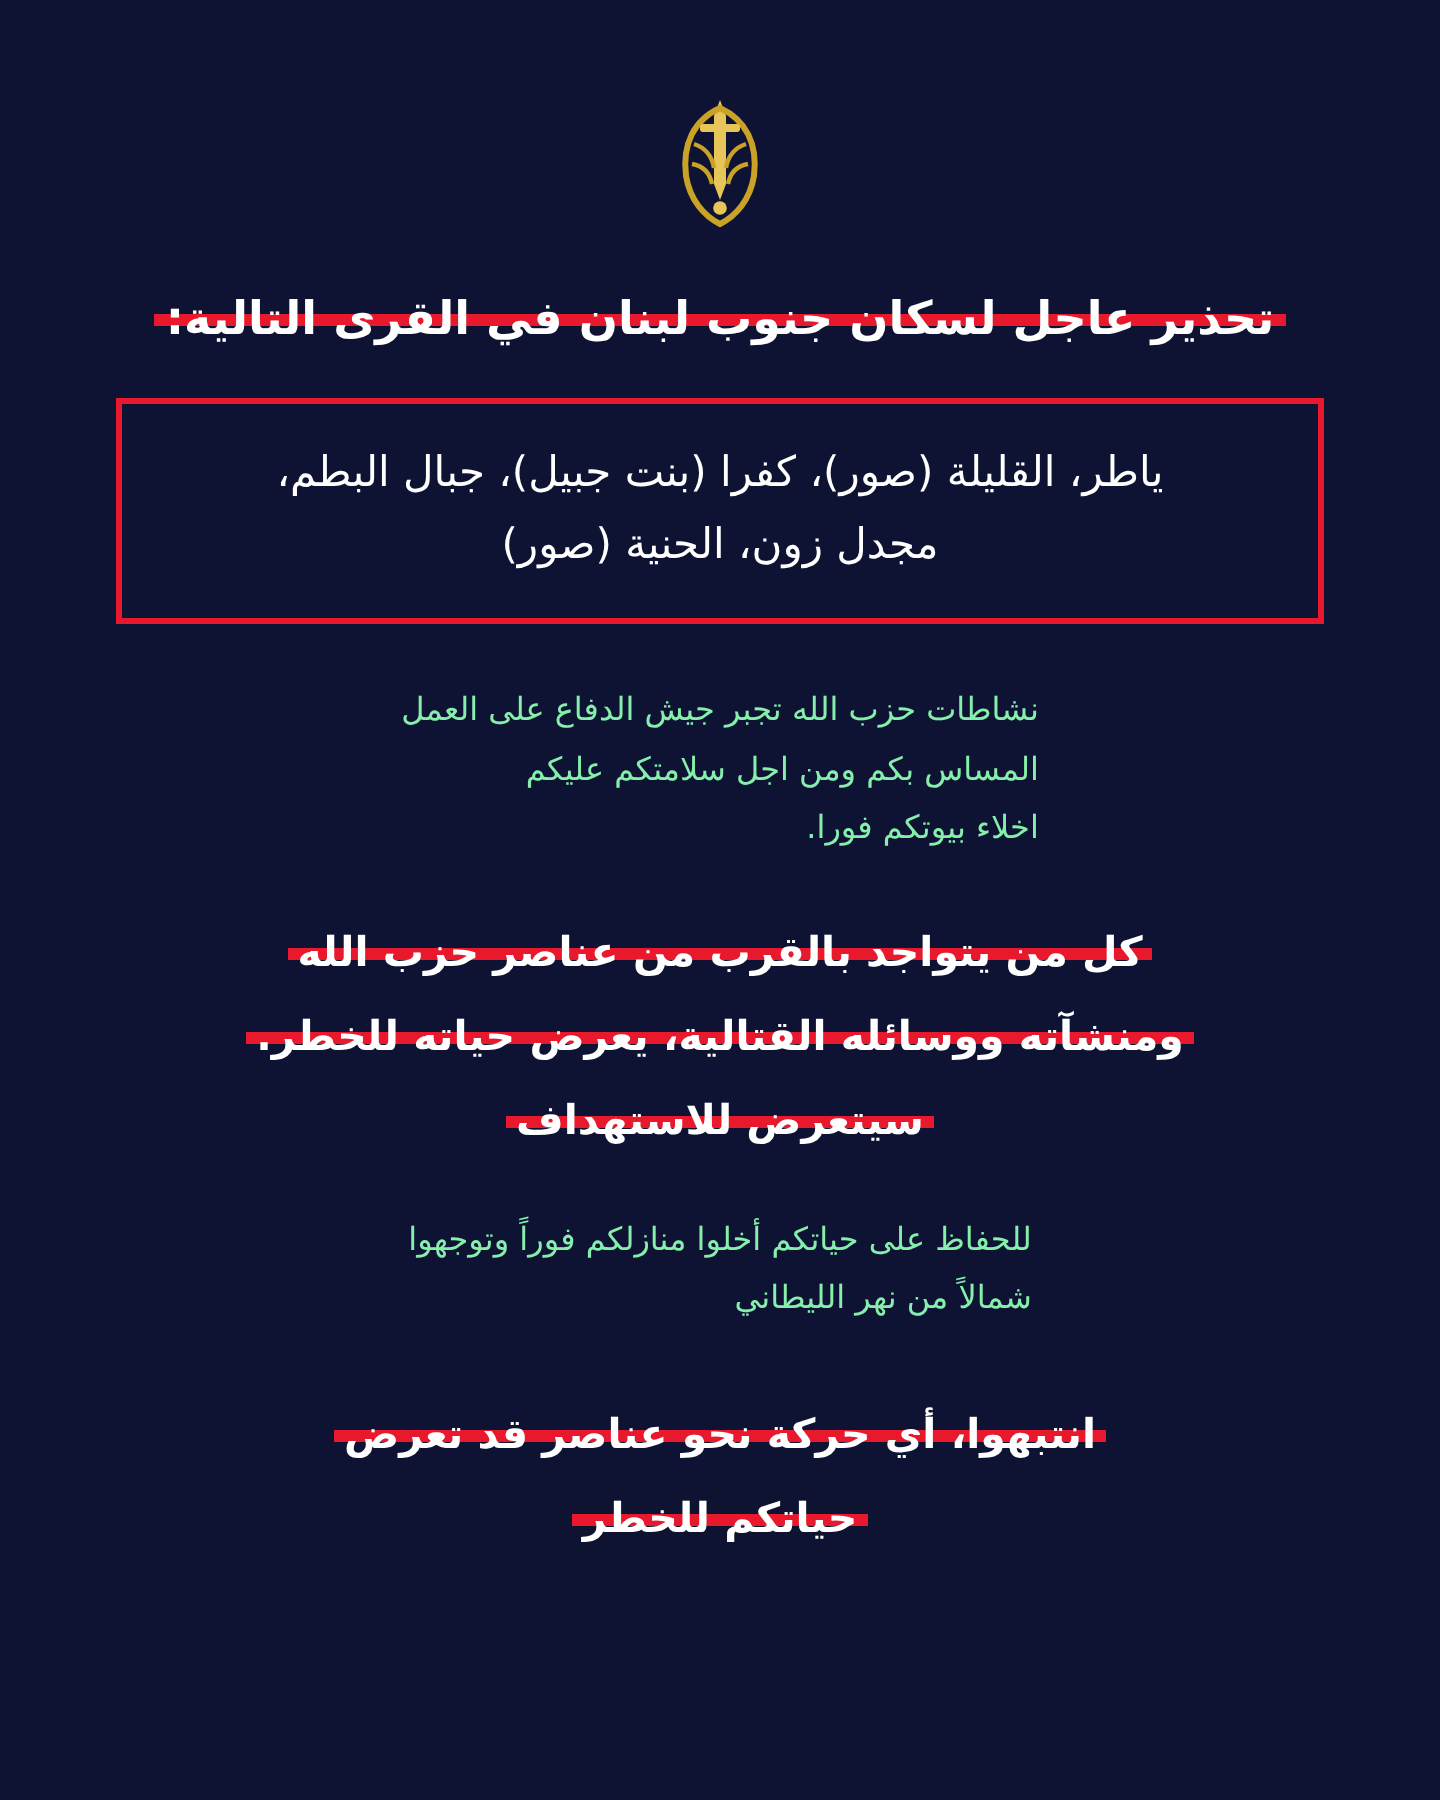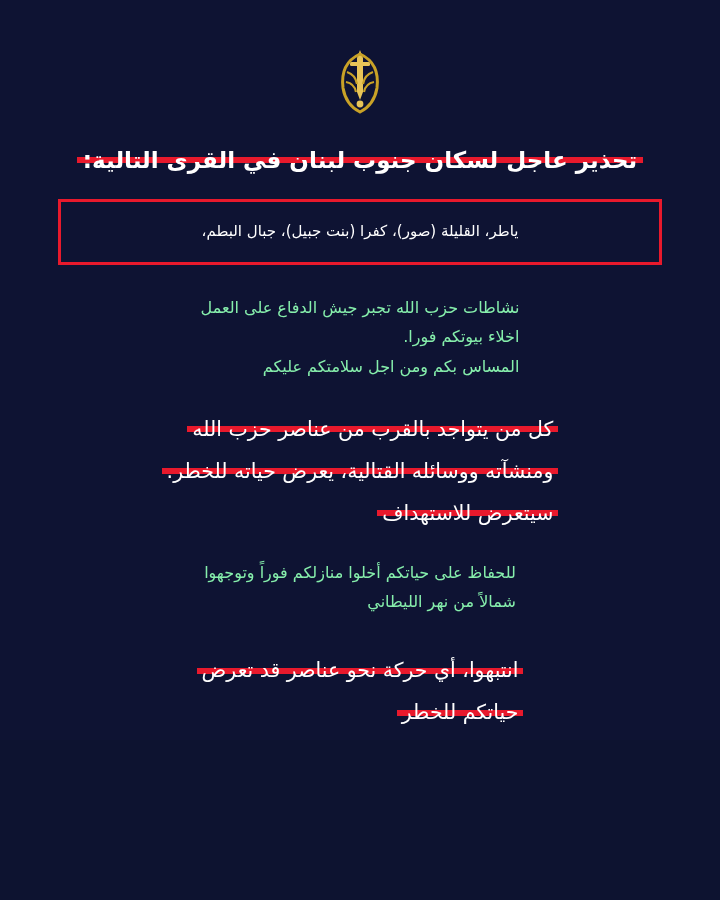--- a/index.html
+++ b/index.html
@@ -68,42 +68,43 @@
     z-index: 1;
   }
 
   
   .villages-box {
     border: 3px solid #e8192c;
     width: 100%;
     box-sizing: border-box;
     padding: 16px 18px 18px 18px;
     text-align: center;
-    font-size: 15px;
+    font-size: 21px;
     line-height: 1.75;
     direction: rtl;
     color: #ffffff;
     margin-bottom: 28px;
   }
 
   
   .para {
     direction: rtl;
     font-size: 16px;
     line-height: 1.85;
     color: #86efac;
     max-width: 470px;
     margin: 0 auto 26px auto;
   }
 
   
   .warn-block {
+    text-align: center;
     direction: rtl;
     font-size: 20.5px;
-    font-weight: normal;
+    font-weight: bold;
     line-height: 2.05;
     max-width: 520px;
     margin: 0 auto 24px auto;
     color: #ffffff;
   }
   .warn-block .line {
     position: relative;
     display: inline-block;
     padding: 0 5px;
     margin: 0;
@@ -153,26 +154,27 @@
     </span>
   </div>
 
   <div class="headline">
     <span class="strike"></span>
     <span class="txt">تحذير عاجل لسكان جنوب لبنان في القرى التالية:</span>
   </div>
 
   <div class="villages-box">
     <div>ياطر، القليلة (صور)، كفرا (بنت جبيل)، جبال البطم،</div>
+    <div>مجدل زون، الحنية (صور)</div>
   </div>
 
   <div class="para">
     <div>نشاطات حزب الله تجبر جيش الدفاع على العمل</div>
+    <div>المساس بكم ومن اجل سلامتكم عليكم</div>
     <div>اخلاء بيوتكم فورا.</div>
-    <div>المساس بكم ومن اجل سلامتكم عليكم</div>
   </div>
 
   <div class="warn-block">
     <div class="lines">
       <span class="line">
         <span class="strike"></span>
         <span class="txt">كل من يتواجد بالقرب من عناصر حزب الله</span>
       </span>
     </div>
     <div class="lines">

